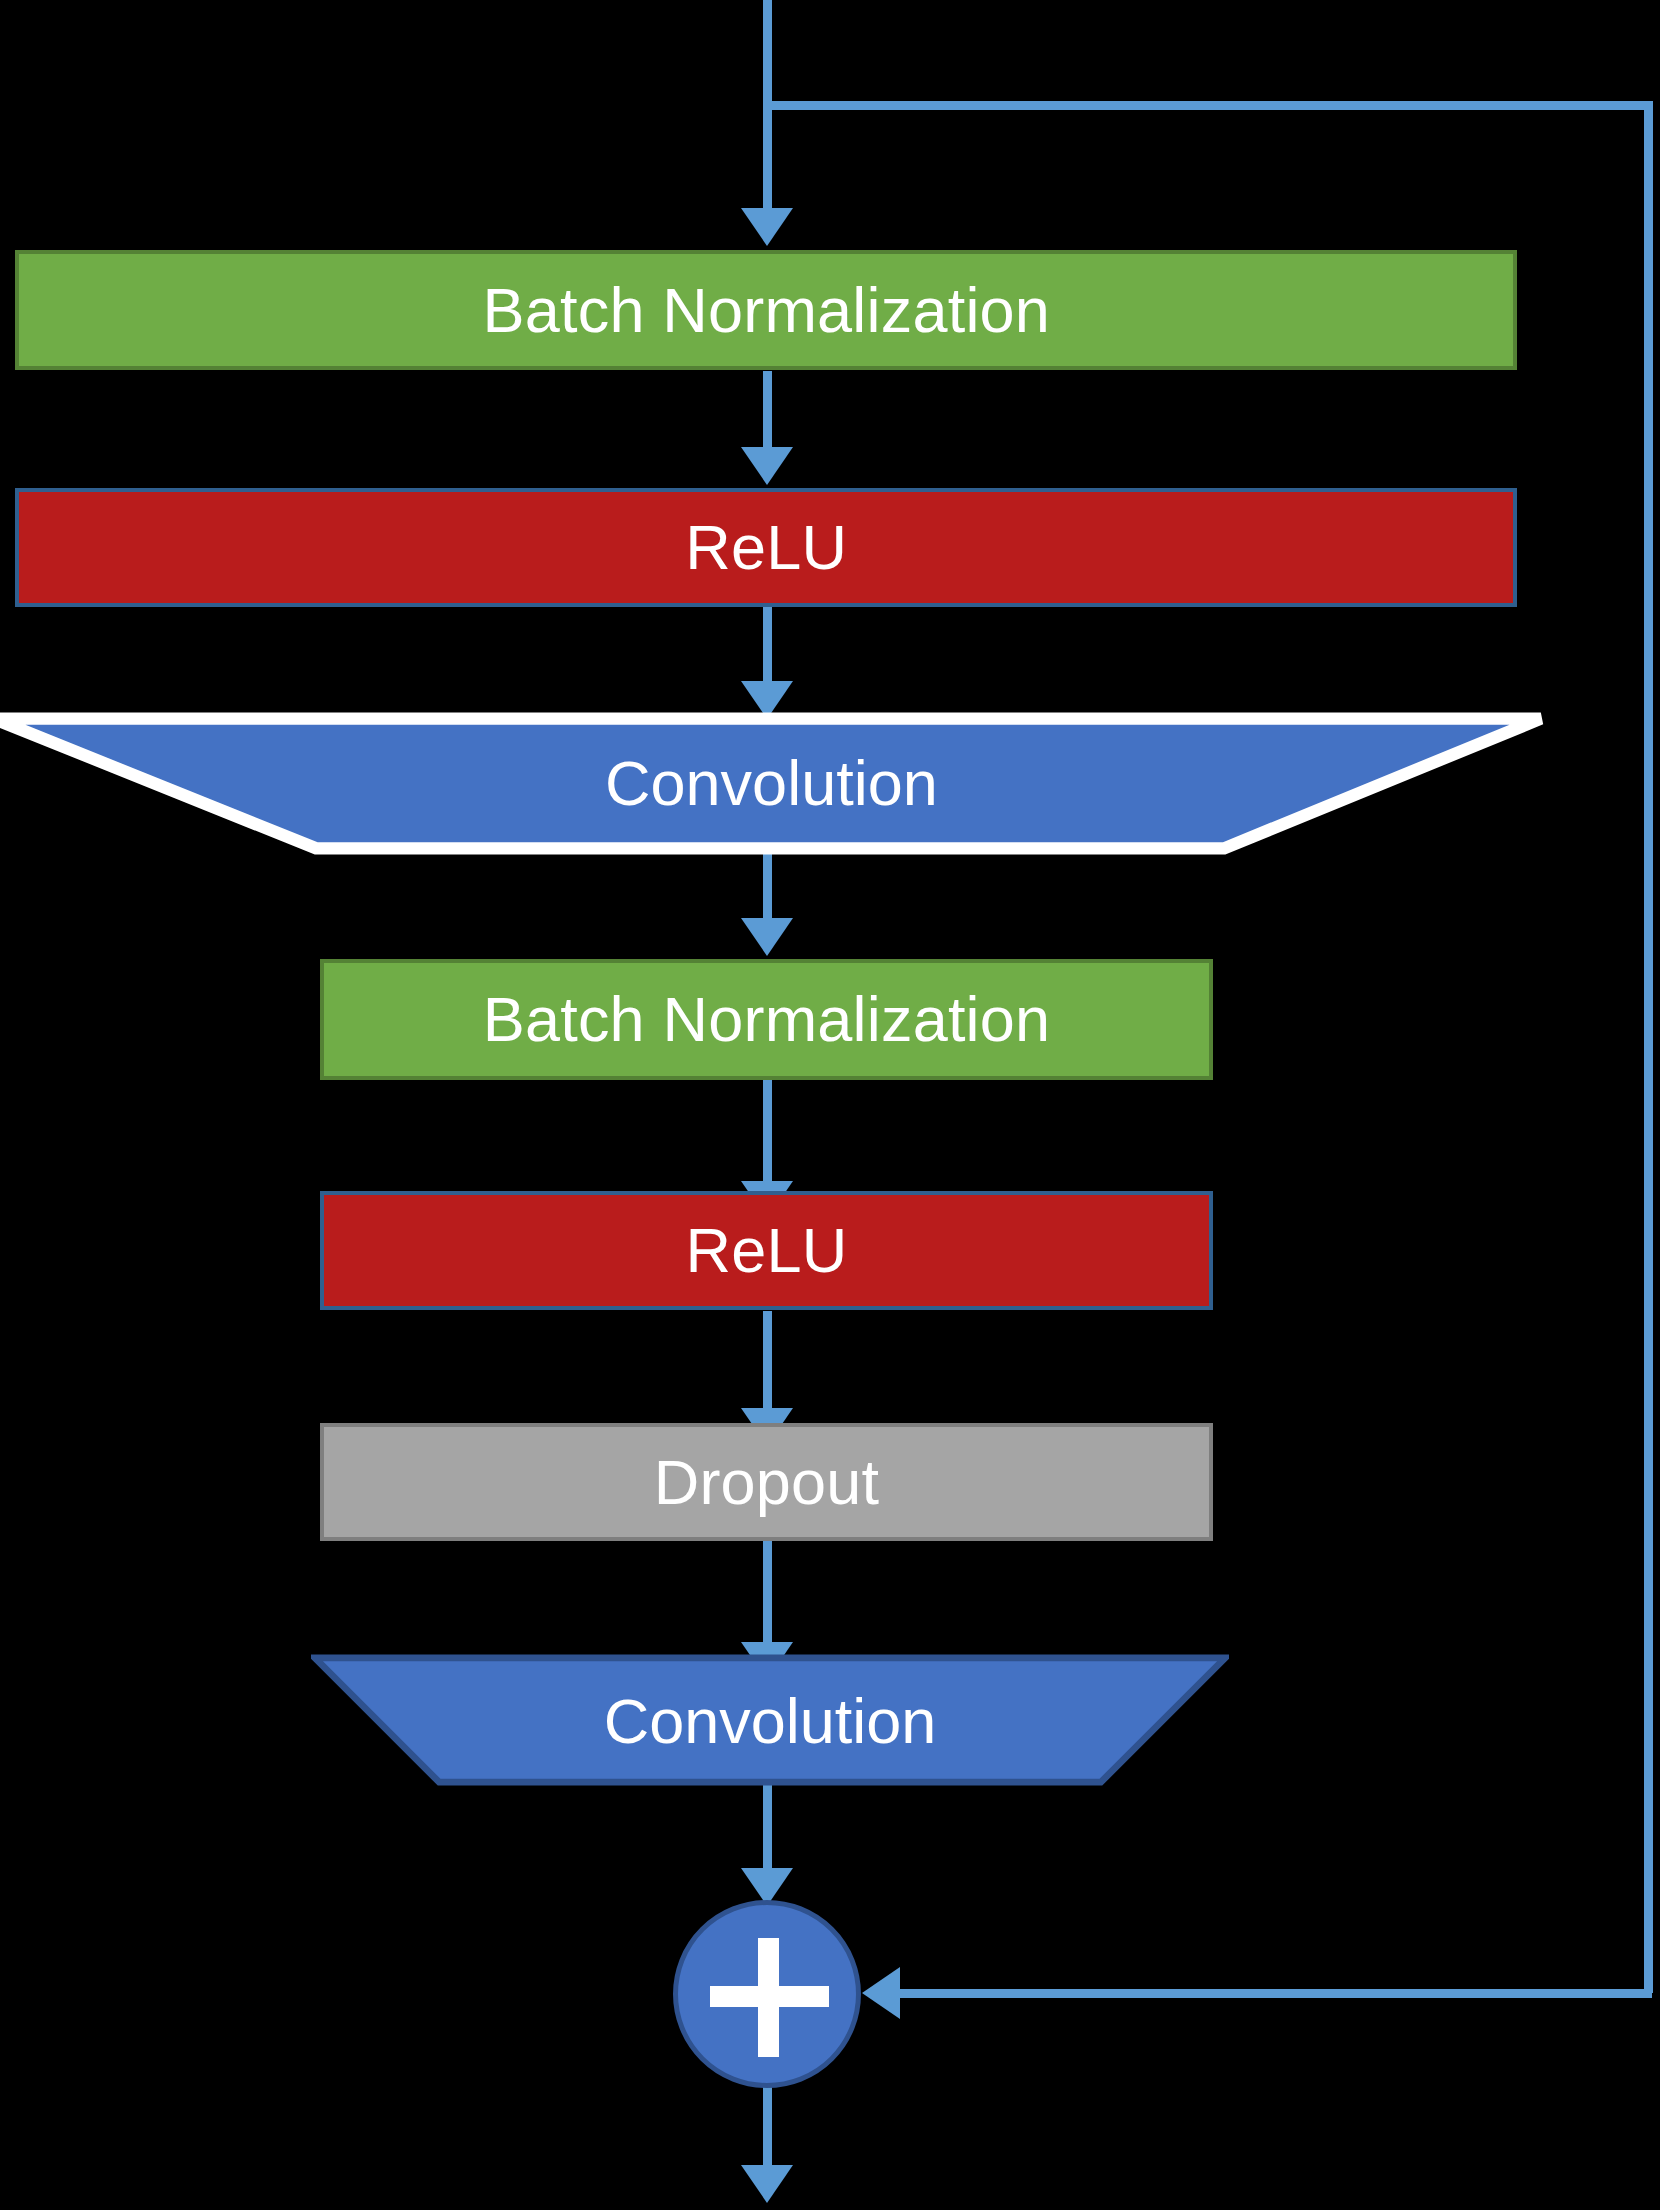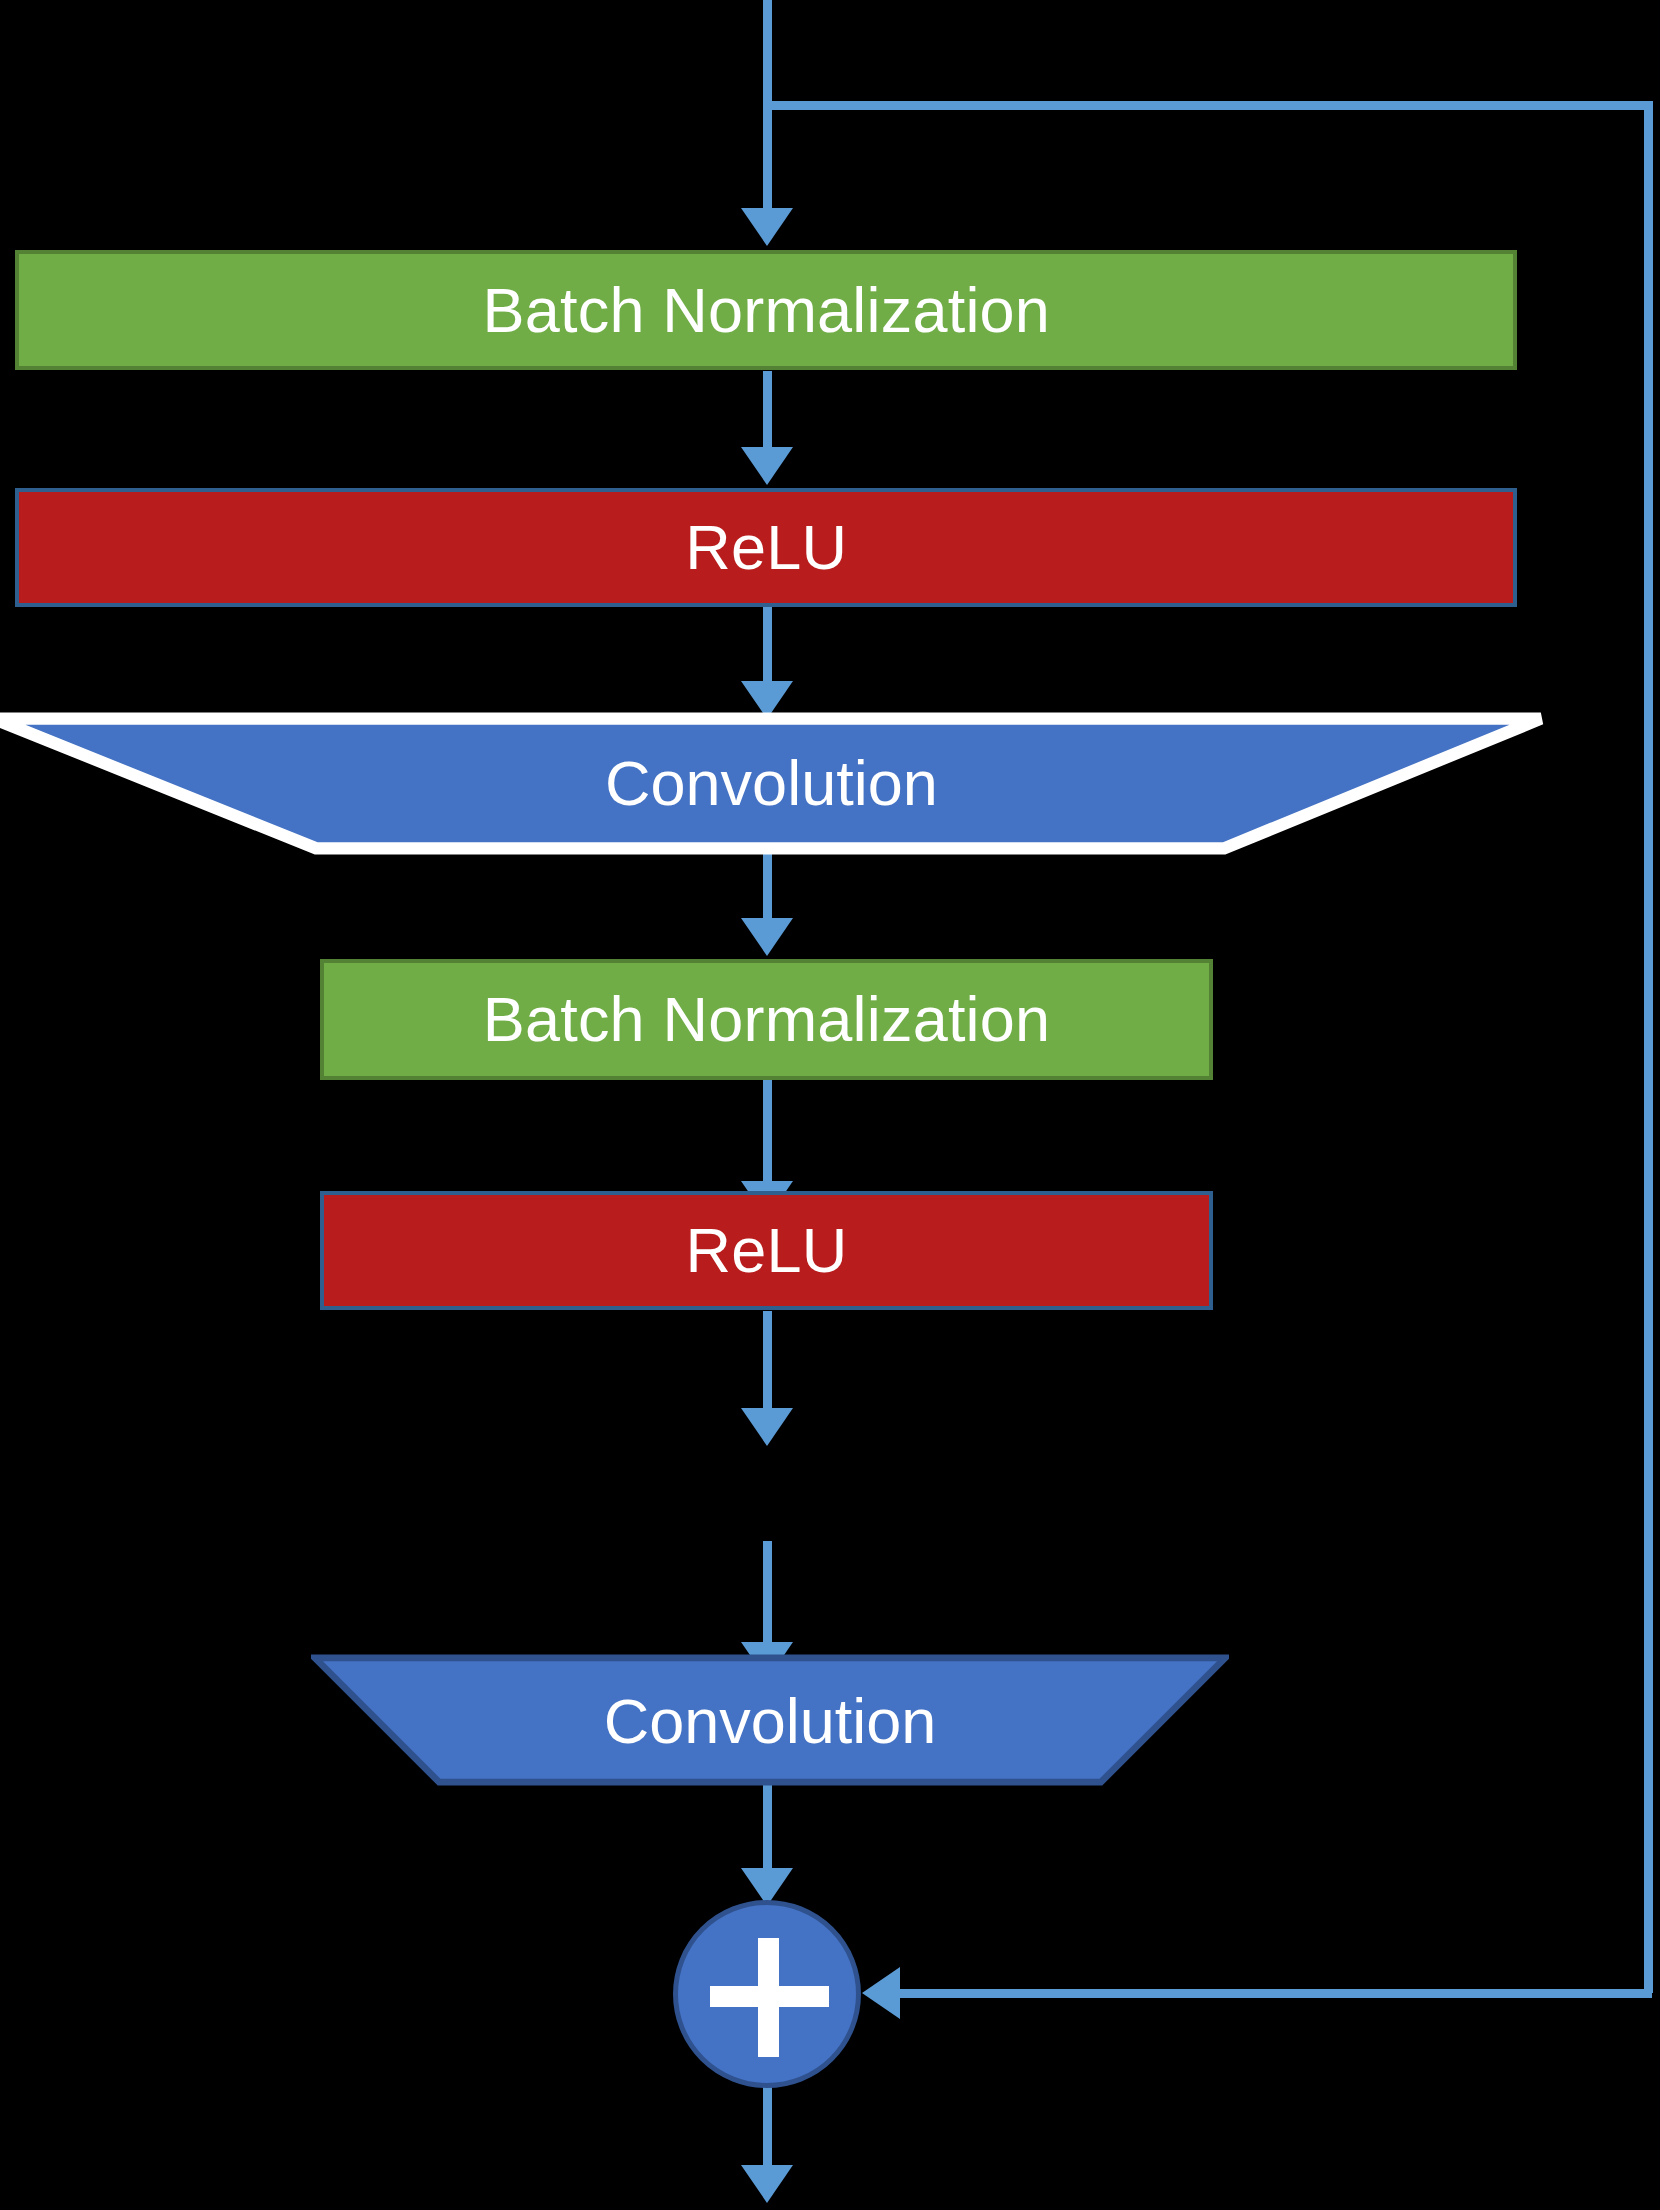--- a/index.html
+++ b/index.html
@@ -152,20 +152,23 @@
   </div>
 
   <div class="node box-green" style="left:320px; top:959px; width:893px; height:121px;">
     <span>Batch Normalization</span>
   </div>
 
   <div class="node box-blue" style="left:320px; top:1191px; width:893px; height:119px;">
     <span>ReLU</span>
   </div>
 
+  <div class="node box-gray" style="left:320px; top:1423px; width:893px; height:118px;">
+    <span>Dropout</span>
+  </div>
 
   <div class="trap-wrap" style="left:311px; top:1654px; width:918px; height:134px;">
     <svg width="918" height="134" viewBox="0 0 960 140">
       <polygon points="4,4 956,4 826,134 134,134" fill="#4472C4" stroke="#2F528F" stroke-width="7" stroke-linejoin="miter"></polygon>
     </svg>
     <div class="trap-label">Convolution</div>
   </div>
 
   <div class="circle-node" style="left:673px; top:1900px; width:188px; height:188px;">
     <div class="plus-h" style="left:32px; top:81px; width:119px; height:21px;"></div>

